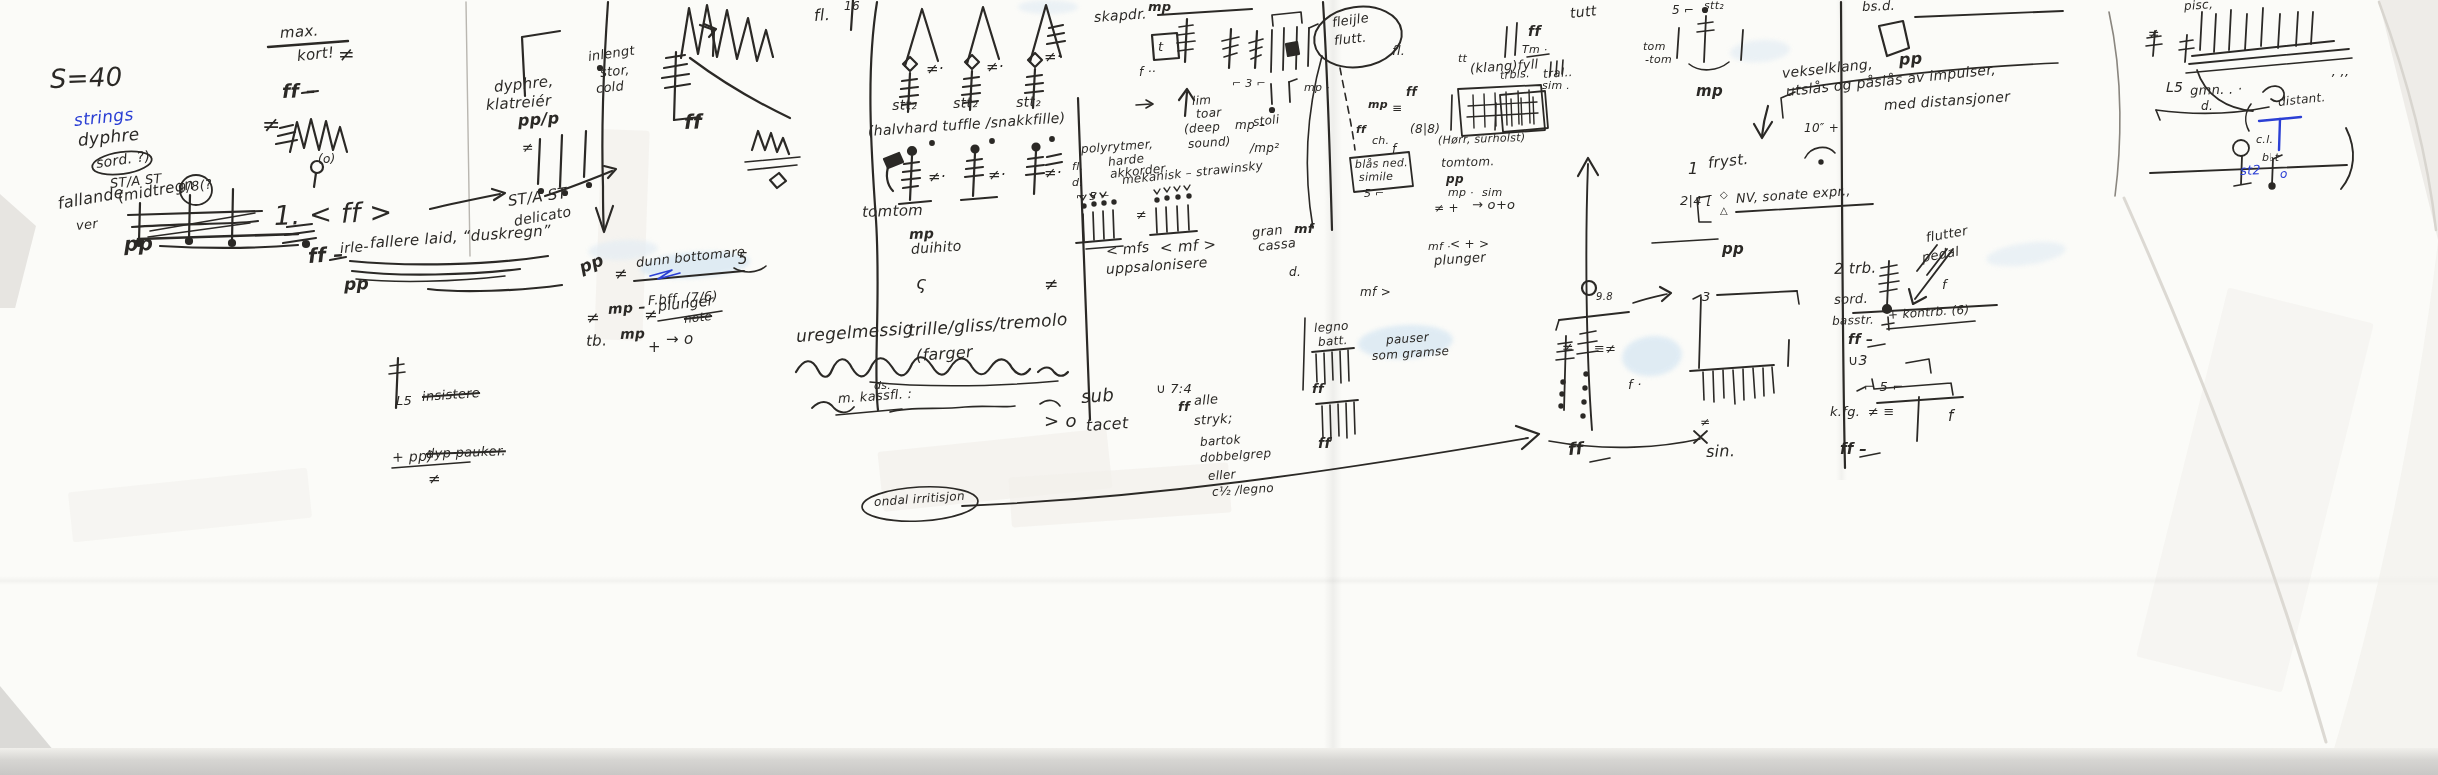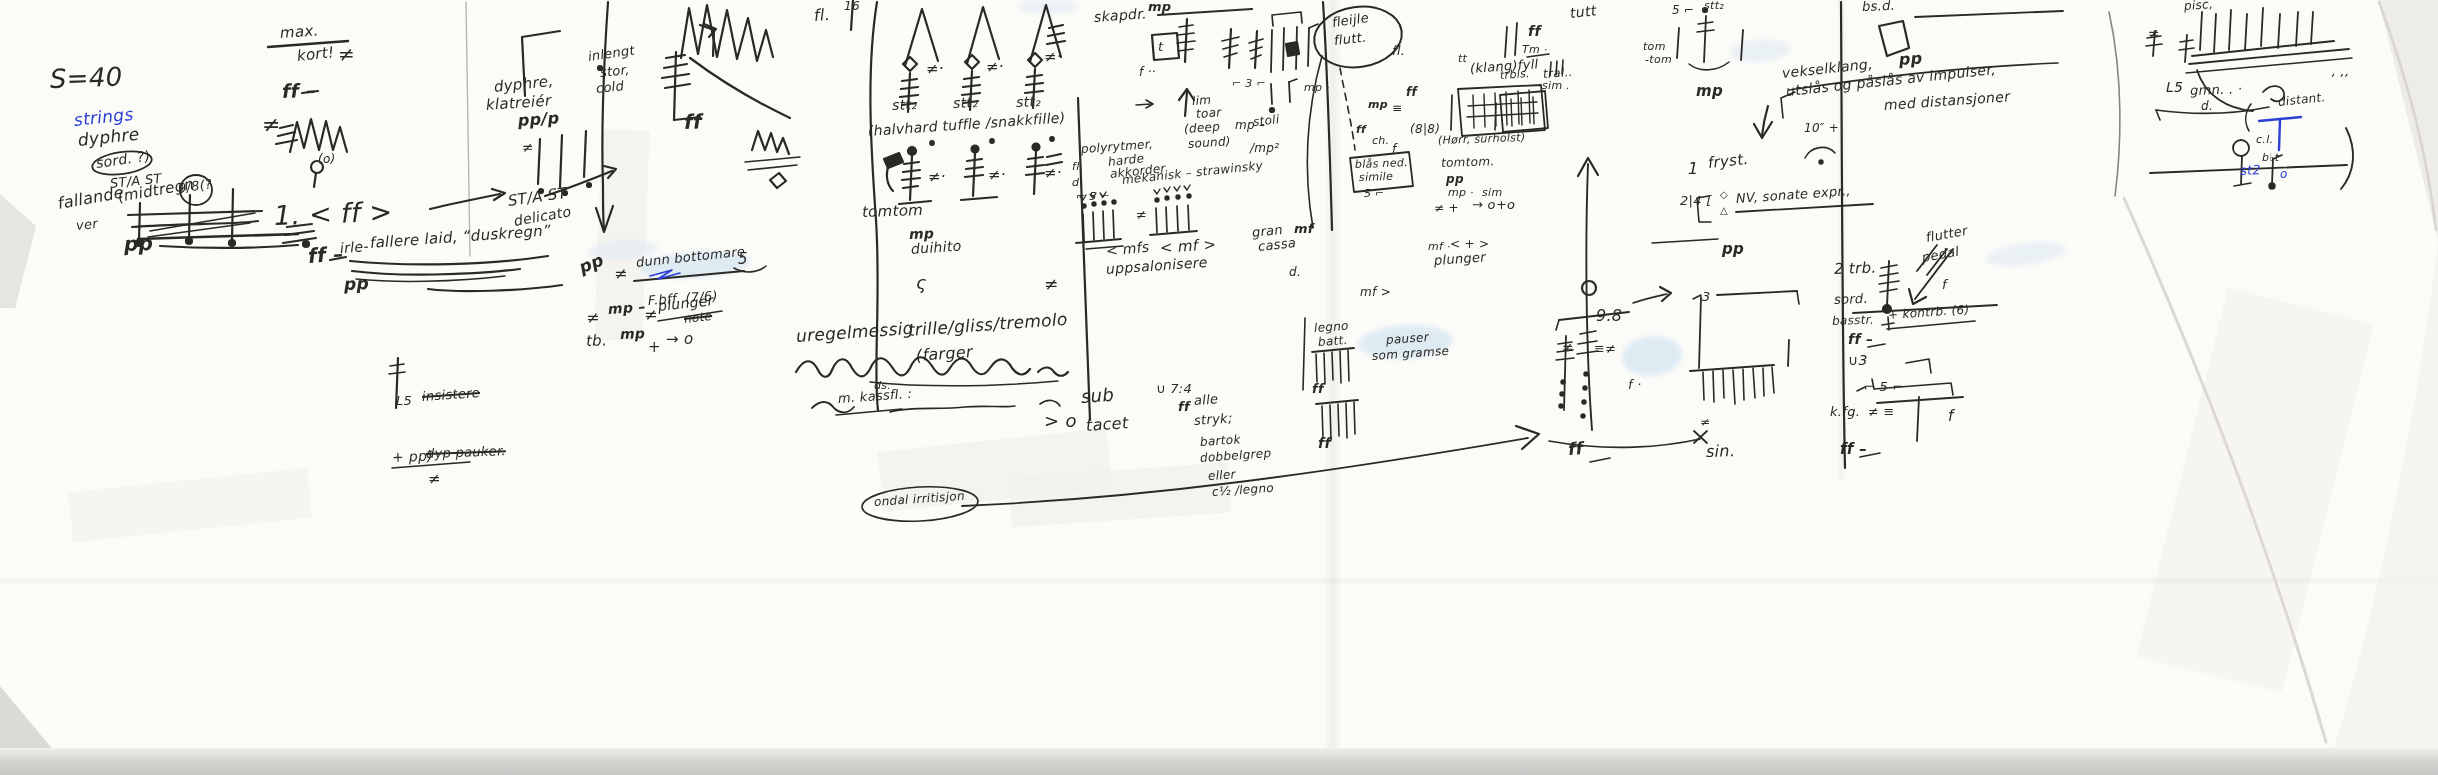--- a/index.html
+++ b/index.html
@@ -512,21 +512,21 @@
   <span class="t" style="left:1688px;top:161px;font-size:16px">1</span>
   <span class="t rc" style="left:1708px;top:156px;font-size:15px">fryst.</span>
   <span class="t" style="left:1680px;top:194px;font-size:13px">2|4 [</span>
   <span class="t" style="left:1720px;top:190px;font-size:10px">◇</span>
   <span class="t" style="left:1720px;top:206px;font-size:10px">△</span>
   <span class="t rb" style="left:1736px;top:192px;font-size:13px">NV, sonate expr.,</span>
   <span class="t ra" style="left:1862px;top:0;font-size:13px">bs.d.</span>
   <span class="t rb dyn" style="left:1899px;top:52px;font-size:16px">pp</span>
 
   <span class="t dyn" style="left:1722px;top:242px;font-size:15px">pp</span>
-  <span class="t" style="left:1596px;top:308px;font-size:16px">9.8</span>
+  <span class="t" style="left:1596px;top:292px;font-size:10px">9.8</span>
   <span class="t" style="left:1628px;top:378px;font-size:13px">f ·</span>
   <span class="t rb dyn" style="left:1568px;top:441px;font-size:17px">ff</span>
   <span class="t" style="left:1702px;top:290px;font-size:13px">3</span>
   <span class="t" style="left:1700px;top:416px;font-size:12px">≠</span>
   <span class="t ra" style="left:1706px;top:444px;font-size:16px">sin.</span>
   <span class="t" style="left:1562px;top:340px;font-size:14px">≠</span>
   <span class="t" style="left:1594px;top:342px;font-size:13px">≡≠</span>
 
   <span class="t ra" style="left:1834px;top:262px;font-size:15px">2 trb.</span>
   <span class="t re" style="left:1922px;top:251px;font-size:13px">pedal</span>

